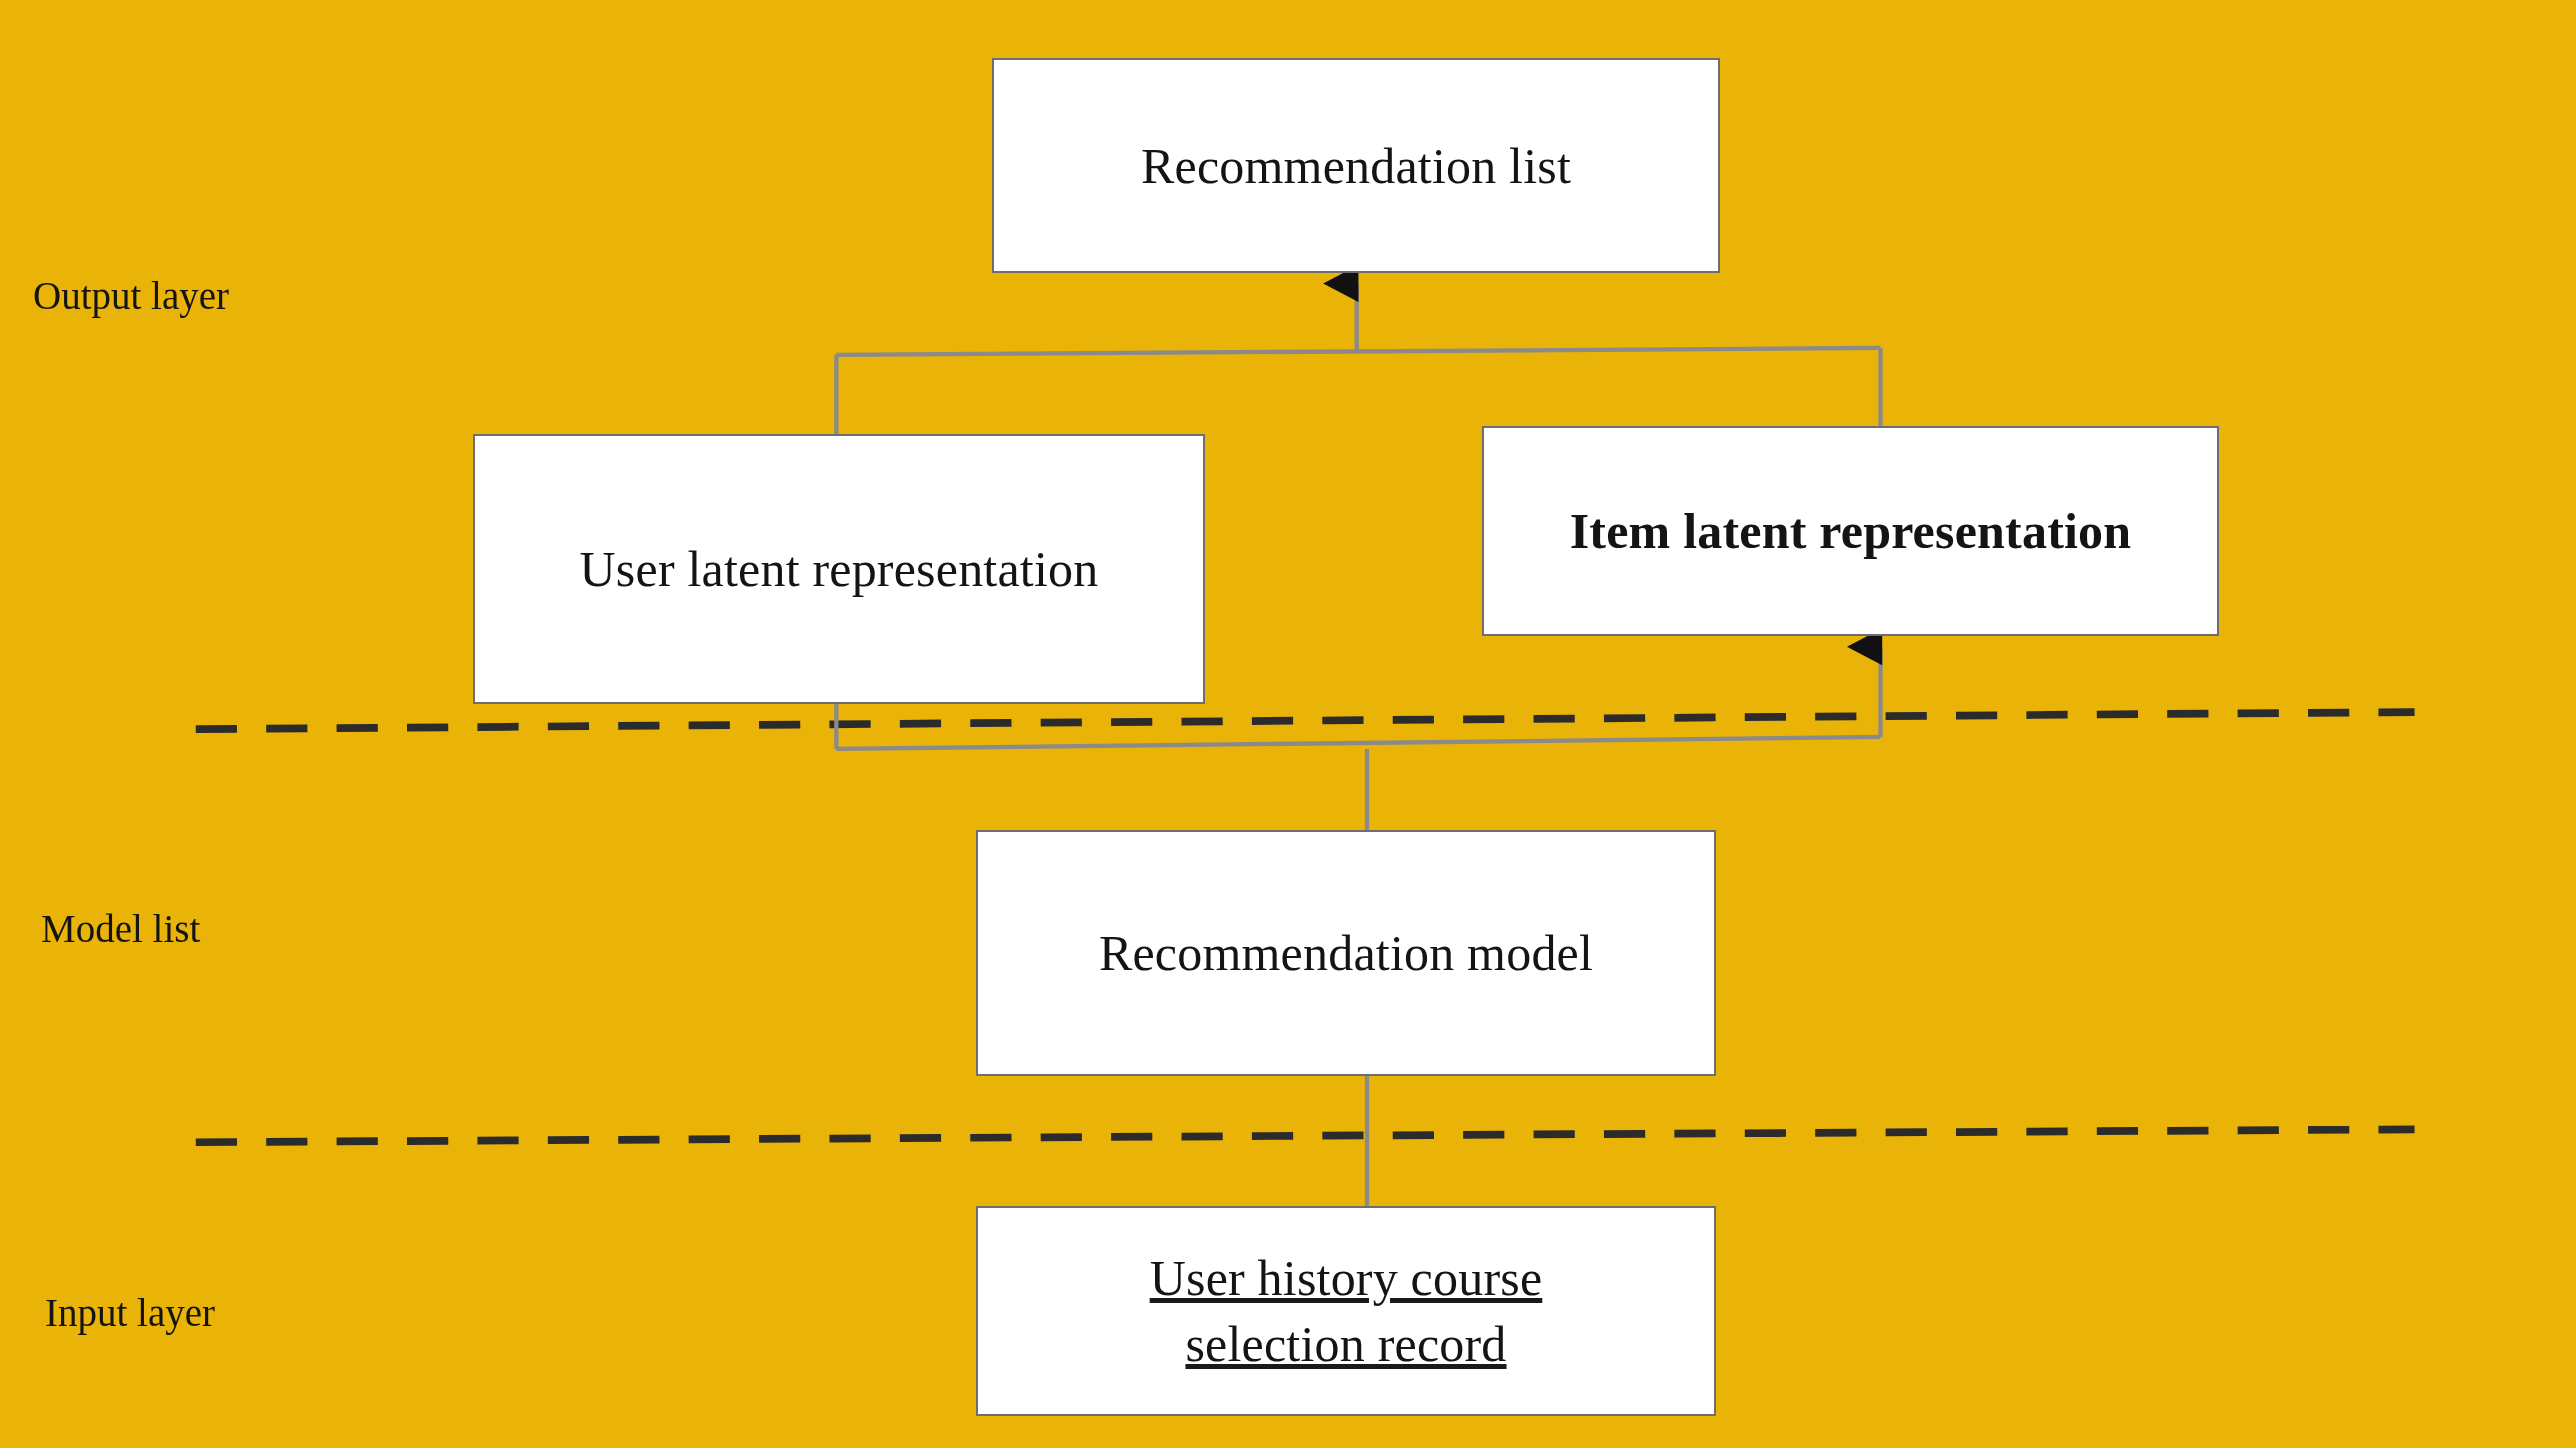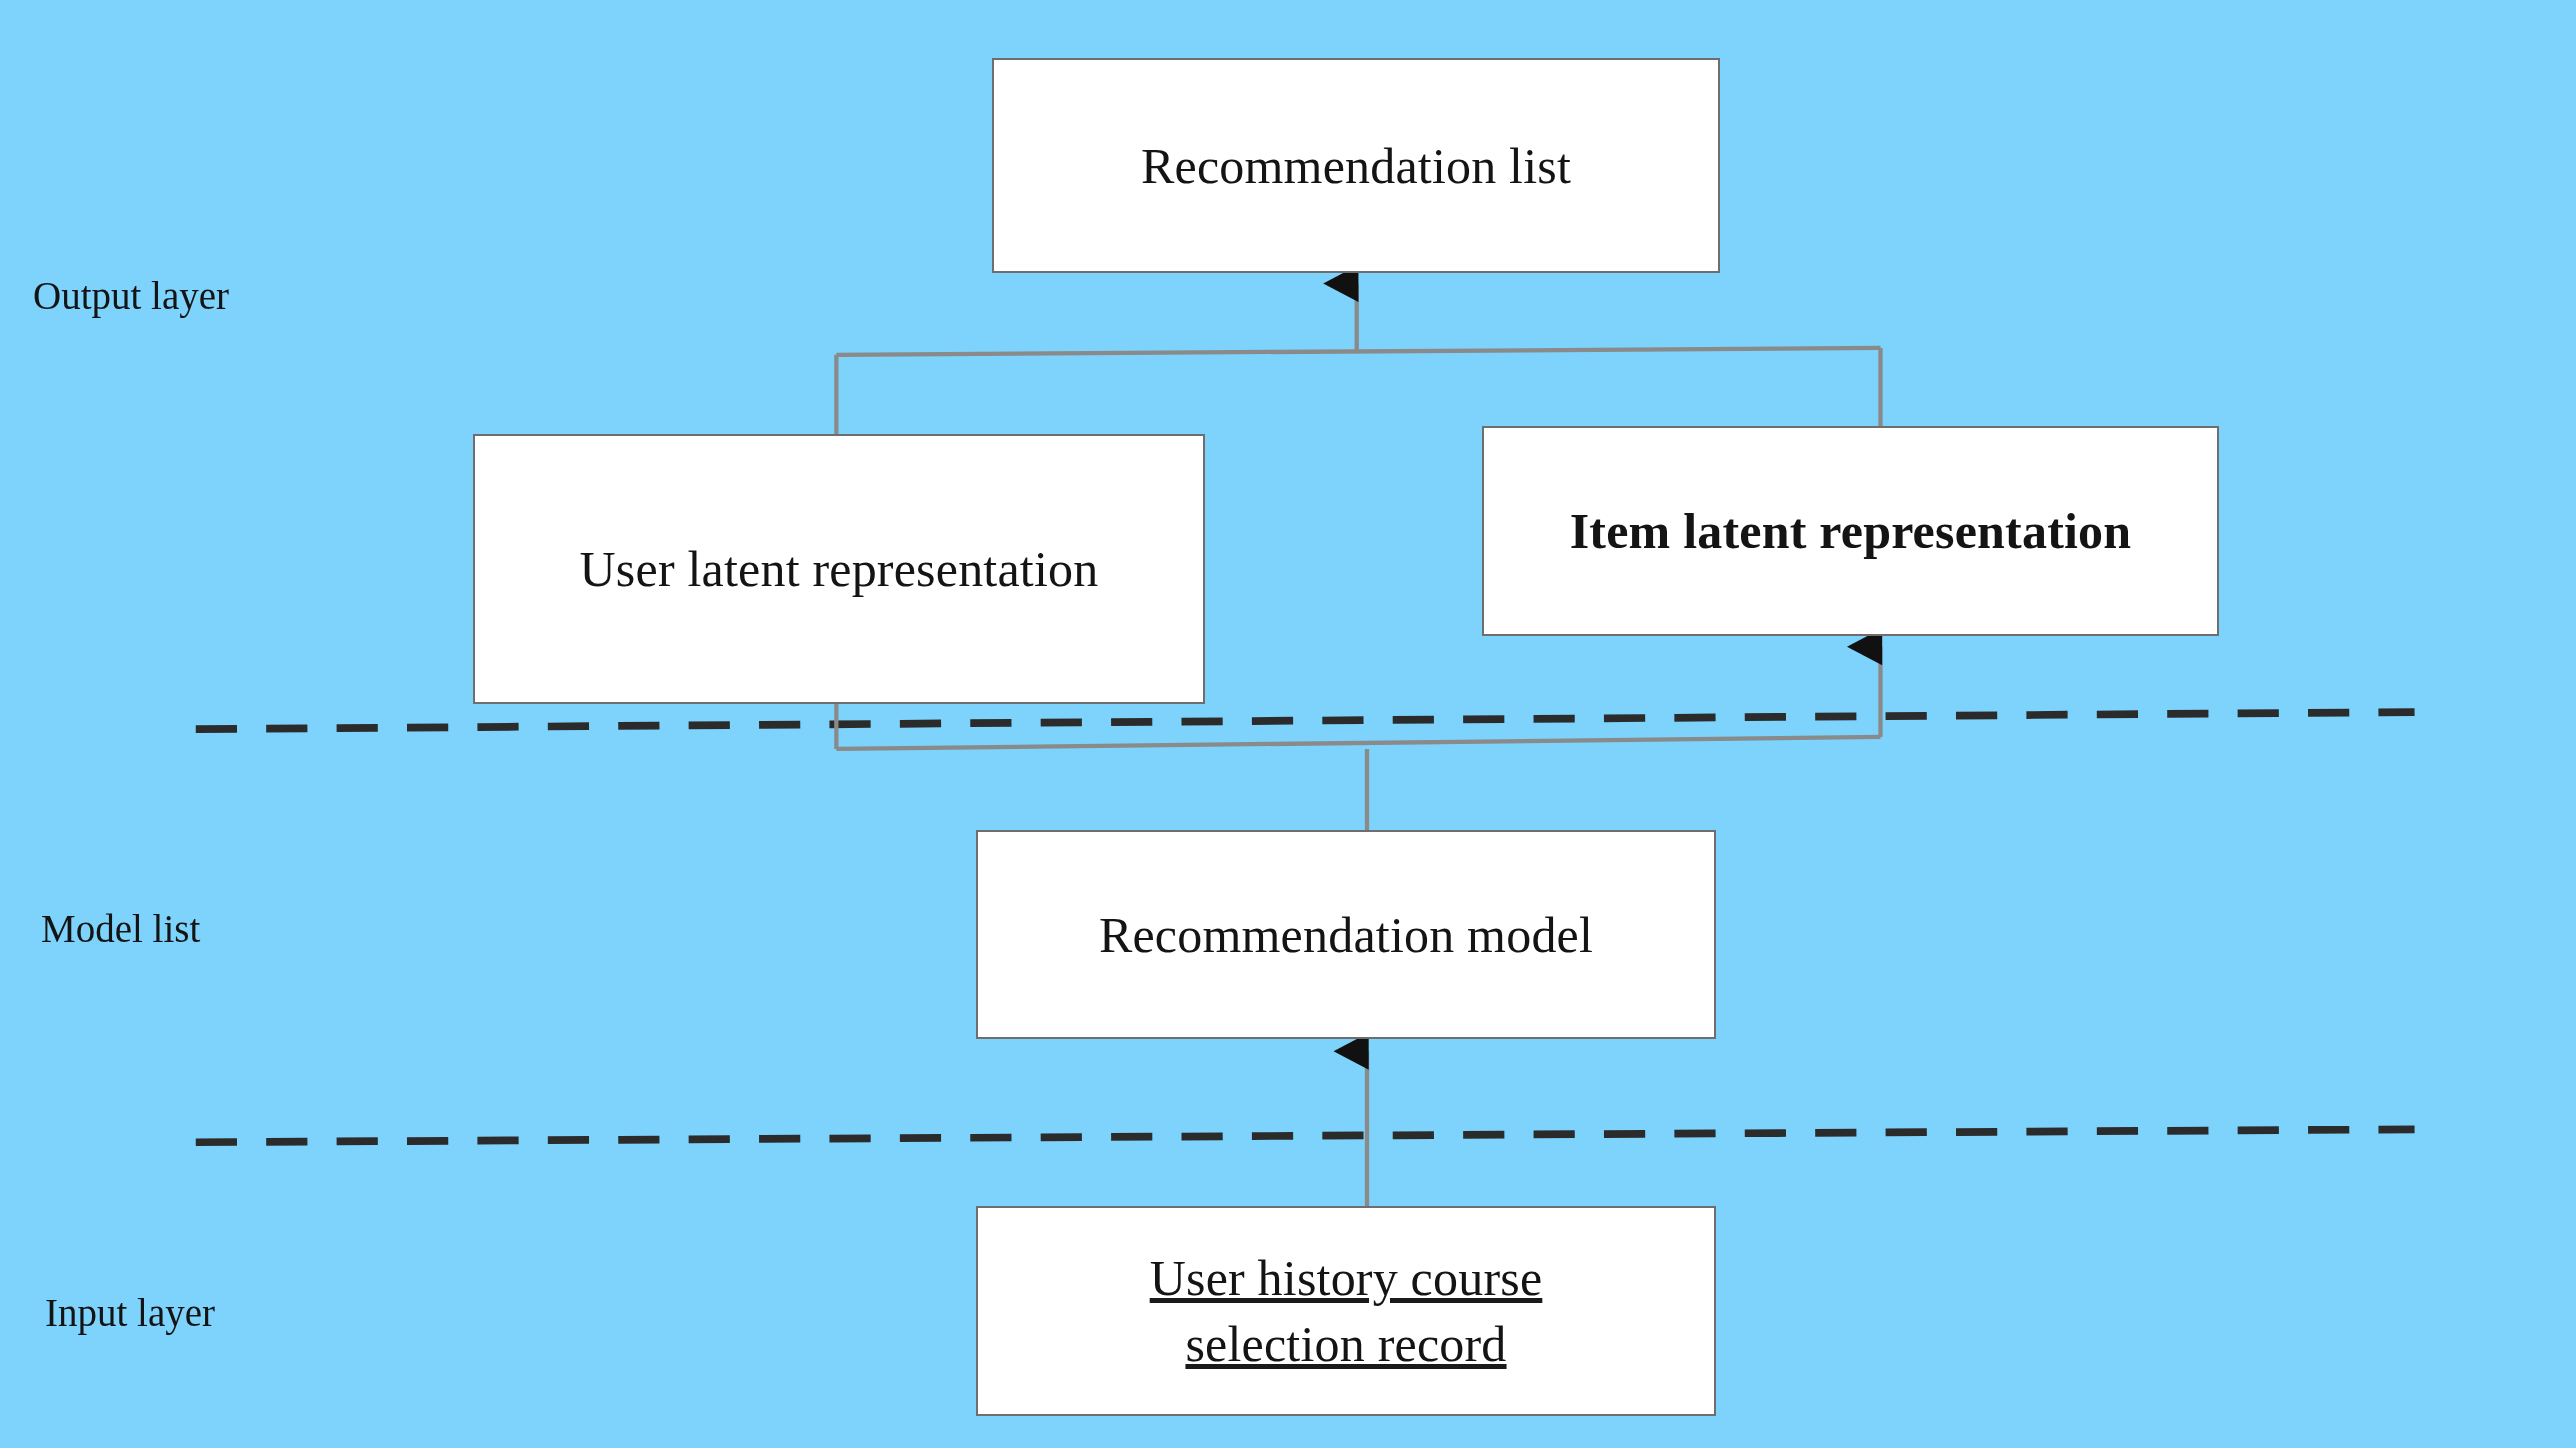--- a/index.html
+++ b/index.html
@@ -12,21 +12,21 @@
     width: 2576px;
     height: 1449px;
     overflow: hidden;
     font-family: "Liberation Serif", "DejaVu Serif", serif;
     color: #1a1a1a;
   }
   #diagram-root {
     position: relative;
     width: 2576px;
     height: 1449px;
-    background: #7dd3fc;
+    background: #eab308;
   }
   
   #connector-canvas {
     position: absolute;
     left: 0;
     top: 0;
     width: 2576px;
     height: 1449px;
     pointer-events: none;
   }
@@ -66,21 +66,21 @@
     left: 1482px;
     top: 426px;
     width: 737px;
     height: 210px;
     font-weight: bold;
   }
   #node-recommendation-model {
     left: 976px;
     top: 830px;
     width: 740px;
-    height: 209px;
+    height: 246px;
   }
   #node-input-record {
     left: 976px;
     top: 1206px;
     width: 740px;
     height: 210px;
     text-decoration: underline;
   }
   
   .layer-caption {

